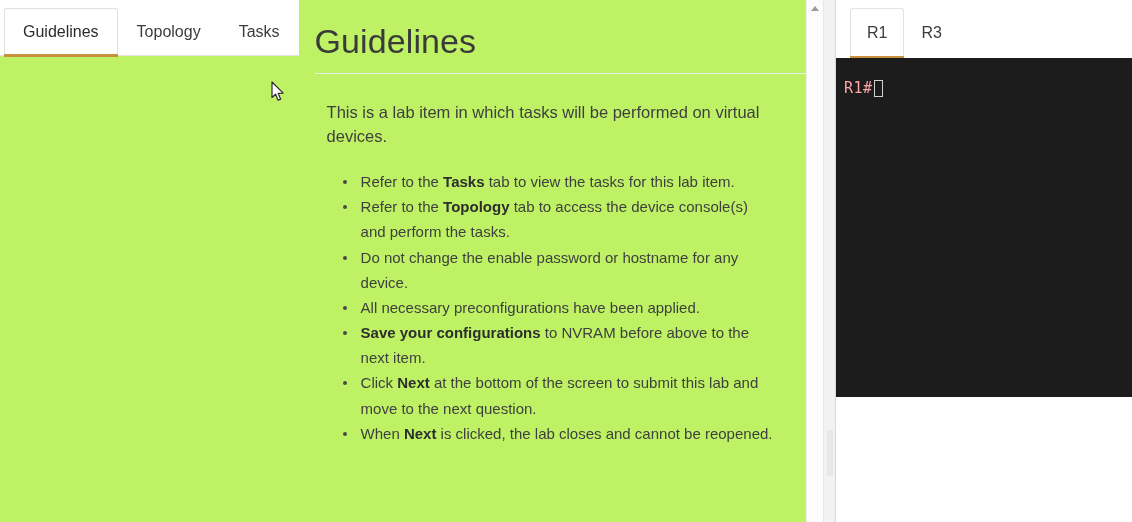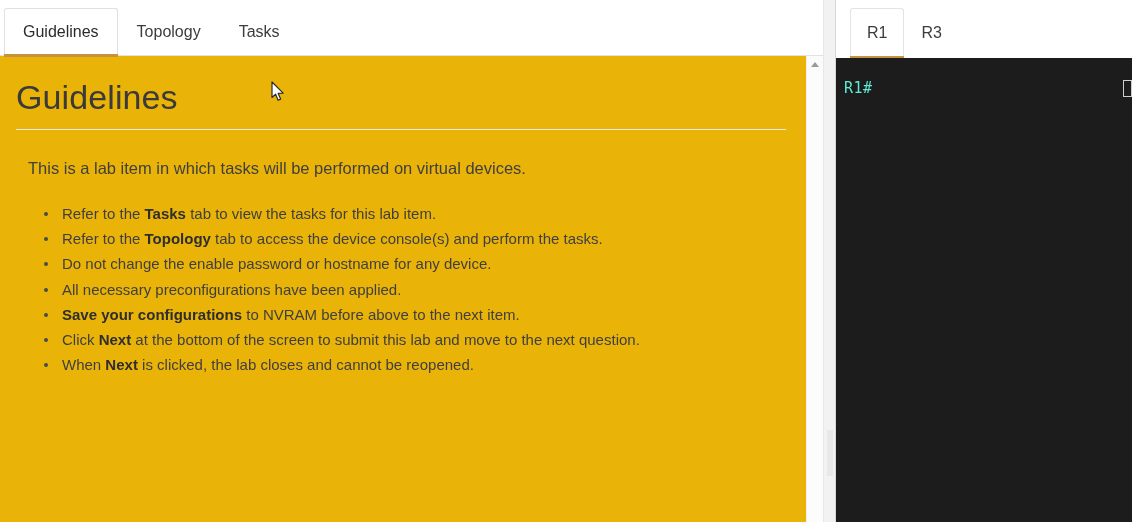--- a/index.html
+++ b/index.html
@@ -21,23 +21,23 @@
     height: 522px;
     display: flex;
     flex-direction: row;
   }
 
   
   #left-panel {
     position: relative;
     width: 823px;
     height: 522px;
-    background: #eab308;
-    display: flex;
-    flex-direction: column;
+    background: #bef264;
+    display: flex;
+    flex-direction: row;
     flex: 0 0 823px;
   }
 
   .tabbar {
     position: relative;
     height: 56px;
     flex: 0 0 56px;
     background: #ffffff;
     border-bottom: 1px solid #e2e2e2;
     display: flex;
@@ -209,21 +209,21 @@
     display: block;
     width: 1px;
     height: 46px;
     background: #dedede;
   }
 
   
   #right-panel {
     position: relative;
     flex: 1 1 auto;
-    height: 522px;
+    height: 397px;
     display: flex;
     flex-direction: column;
     background: #ffffff;
     overflow: hidden;
   }
 
   .console-tabbar {
     position: relative;
     height: 58px;
     flex: 0 0 58px;
@@ -366,20 +366,20 @@
     <div class="console-tabbar">
       <div class="ctab active">
         <span>R1</span>
       </div>
       <div class="ctab">
         <span>R3</span>
       </div>
     </div>
 
     <div id="terminal" style="background: rgb(28, 28, 28);">
-      <div id="terminal-line" style="color: #5eead4; justify-content: space-between;">
+      <div id="terminal-line" style="color: #fca5a5;">
         <span>R1#</span><span id="term-cursor"></span>
       </div>
     </div>
 
   </div>
 
 </div>
 
 </body></html>

